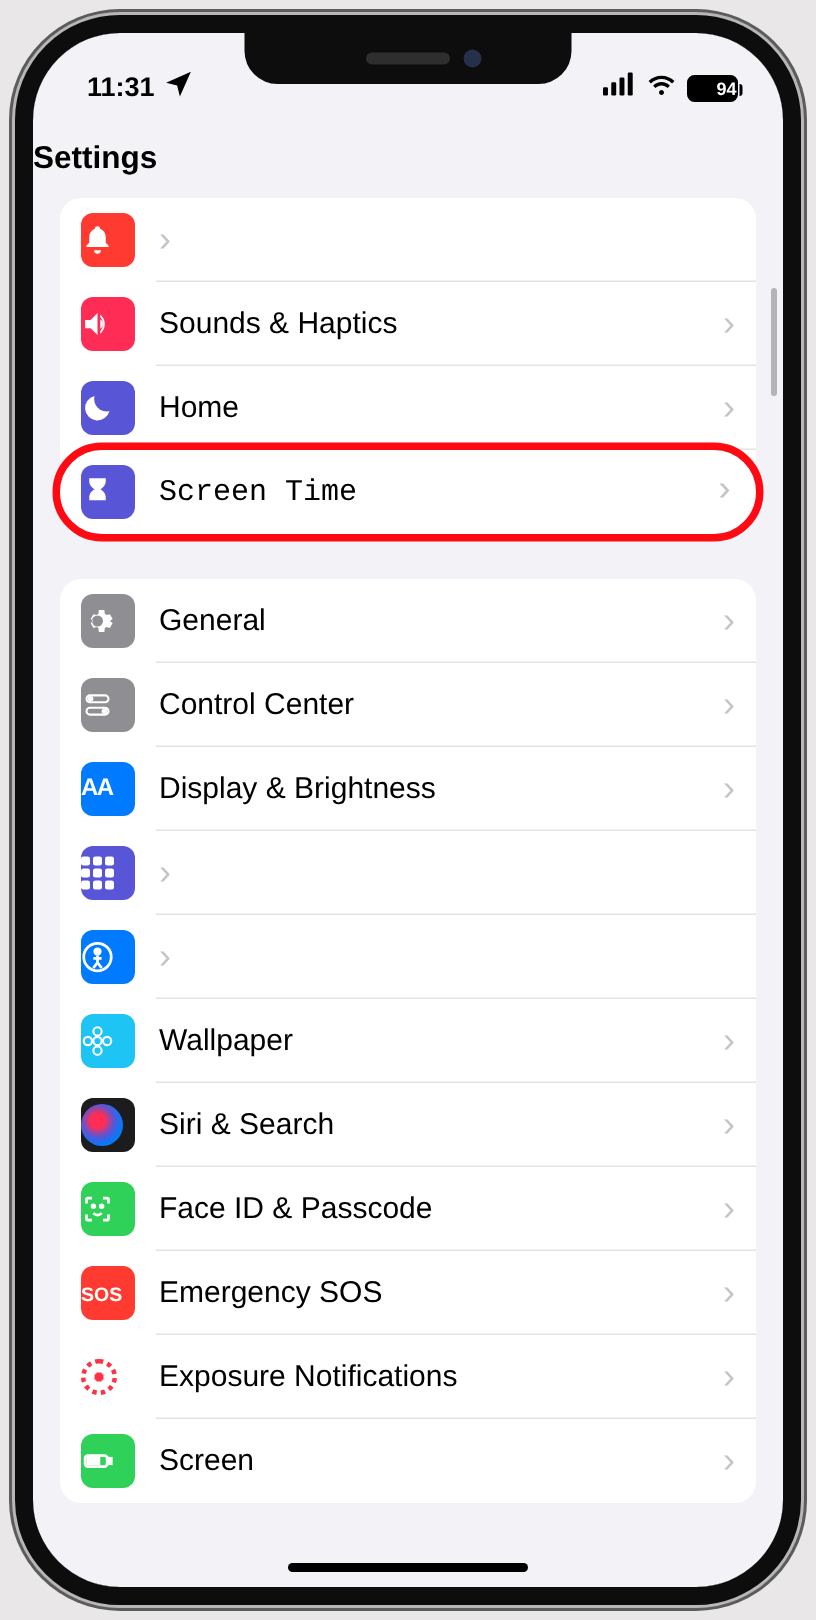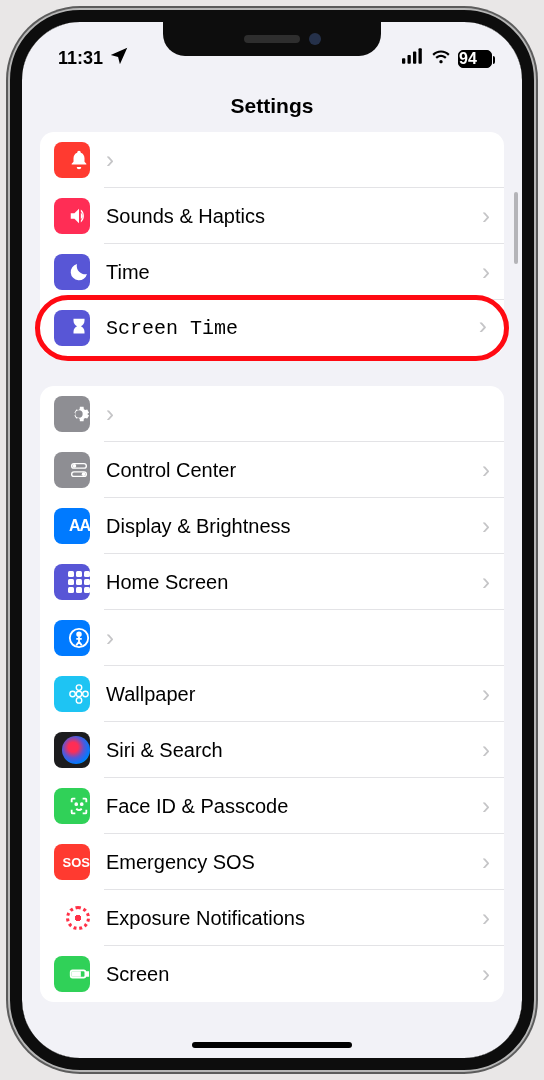--- a/index.html
+++ b/index.html
@@ -70,34 +70,33 @@
     .status-left { display: flex; align-items: center; gap: 5px; }
     .status-right { display: flex; align-items: center; gap: 6px; }
     .battery-box {
       position: relative;
       width: 34px; height: 18px;
       border: 1.5px solid #000;
       border-radius: 5px;
       background: #000;
       display: flex;
       align-items: center;
-      justify-content: flex-start;
+      justify-content: flex-end;
       color: #fff;
-      font-size: 16px;
+      font-size: 12px;
       font-weight: 700;
     }
     .battery-tip {
       position: absolute;
       right: -4px; top: 5px;
       width: 2.5px; height: 8px;
       background: #000;
       border-radius: 0 2px 2px 0;
     }
     .header {
-      text-align: center;
       font-size: 21px;
       font-weight: 600;
       padding: 20px 0 14px;
       color: #000;
     }
     .content {
       flex: 1;
       overflow-y: auto;
       padding: 0 18px;
     }
@@ -127,21 +126,21 @@
       border-radius: 28px;
       z-index: 5;
       font-family: Liberation Mono, monospace;
     }
     .icon {
       width: 36px; height: 36px;
       border-radius: 8px;
       margin-right: 16px;
       display: flex;
       align-items: center;
-      justify-content: flex-end;
+      justify-content: flex-start;
       flex-shrink: 0;
       color: #fff;
     }
     .label {
       flex: 1;
       font-size: 20px;
       color: #000;
       font-weight: 400;
     }
     .chevron {
@@ -258,40 +257,41 @@
               </div>
               <div class="label">Sounds &amp; Haptics</div>
               <div class="chevron">›</div>
             </div>
             <div class="row">
               <div class="icon bg-indigo">
                 <svg viewBox="0 0 24 24" fill="#fff">
                   <path d="M20.7 14.2A9 9 0 0 1 9.8 3.3 9 9 0 1 0 20.7 14.2z"></path>
                 </svg>
               </div>
-              <div class="label">Time</div>
+              <div class="label">Home</div>
               <div class="chevron">›</div>
             </div>
             <div class="row highlighted">
               <div class="icon bg-indigo">
                 <svg viewBox="0 0 24 24" fill="#fff">
                   <path d="M6 2h12v2c0 3-2 5-4 6 2 1 4 3 4 6v2H6v-2c0-3 2-5 4-6-2-1-4-3-4-6V2z"></path>
                 </svg>
               </div>
               <div class="label">Screen Time</div>
               <div class="chevron">›</div>
             </div>
           </div>
           <div class="group">
             <div class="row">
               <div class="icon bg-gray">
                 <svg viewBox="0 0 24 24" fill="#fff">
                   <path d="M12 8a4 4 0 1 0 0 8 4 4 0 0 0 0-8zm9 4l2 1.5-2 3.5-2.4-.6a7 7 0 0 1-1.3.8L17 20h-4l-.3-2.8a7 7 0 0 1-1.3-.8L9 17 7 13.5 9 12l-2-1.5L9 7l2.4.6c.4-.3.8-.6 1.3-.8L13 4h4l.3 2.8c.5.2.9.5 1.3.8L21 7l2 3.5L21 12z"></path>
                 </svg>
               </div>
+              <div class="label">General</div>
               <div class="chevron">›</div>
             </div>
             <div class="row">
               <div class="icon bg-gray">
                 <svg viewBox="0 0 24 24" fill="#fff">
                   <rect x="4" y="5" width="16" height="5" rx="2.5" fill="none" stroke="#fff" stroke-width="1.5"></rect>
                   <circle cx="7" cy="7.5" r="2" fill="#fff"></circle>
                   <rect x="4" y="14" width="16" height="5" rx="2.5" fill="none" stroke="#fff" stroke-width="1.5"></rect>
                   <circle cx="17" cy="16.5" r="2" fill="#fff"></circle>
                 </svg>
@@ -313,21 +313,20 @@
                   <span></span>
                   <span></span>
                   <span></span>
                   <span></span>
                   <span></span>
                   <span></span>
                   <span></span>
                   <span></span>
                 </div>
               </div>
-              <div class="label">Home Screen</div>
               <div class="chevron">›</div>
             </div>
             <div class="row">
               <div class="icon bg-blue">
                 <svg viewBox="0 0 24 24" fill="none" stroke="#fff" stroke-width="2">
                   <circle cx="12" cy="12" r="10"></circle>
                   <circle cx="12" cy="8" r="2" fill="#fff"></circle>
                   <path d="M12 11v5m-3 4l3-4 3 4M9 13h6" stroke="#fff"></path>
                 </svg>
               </div>

